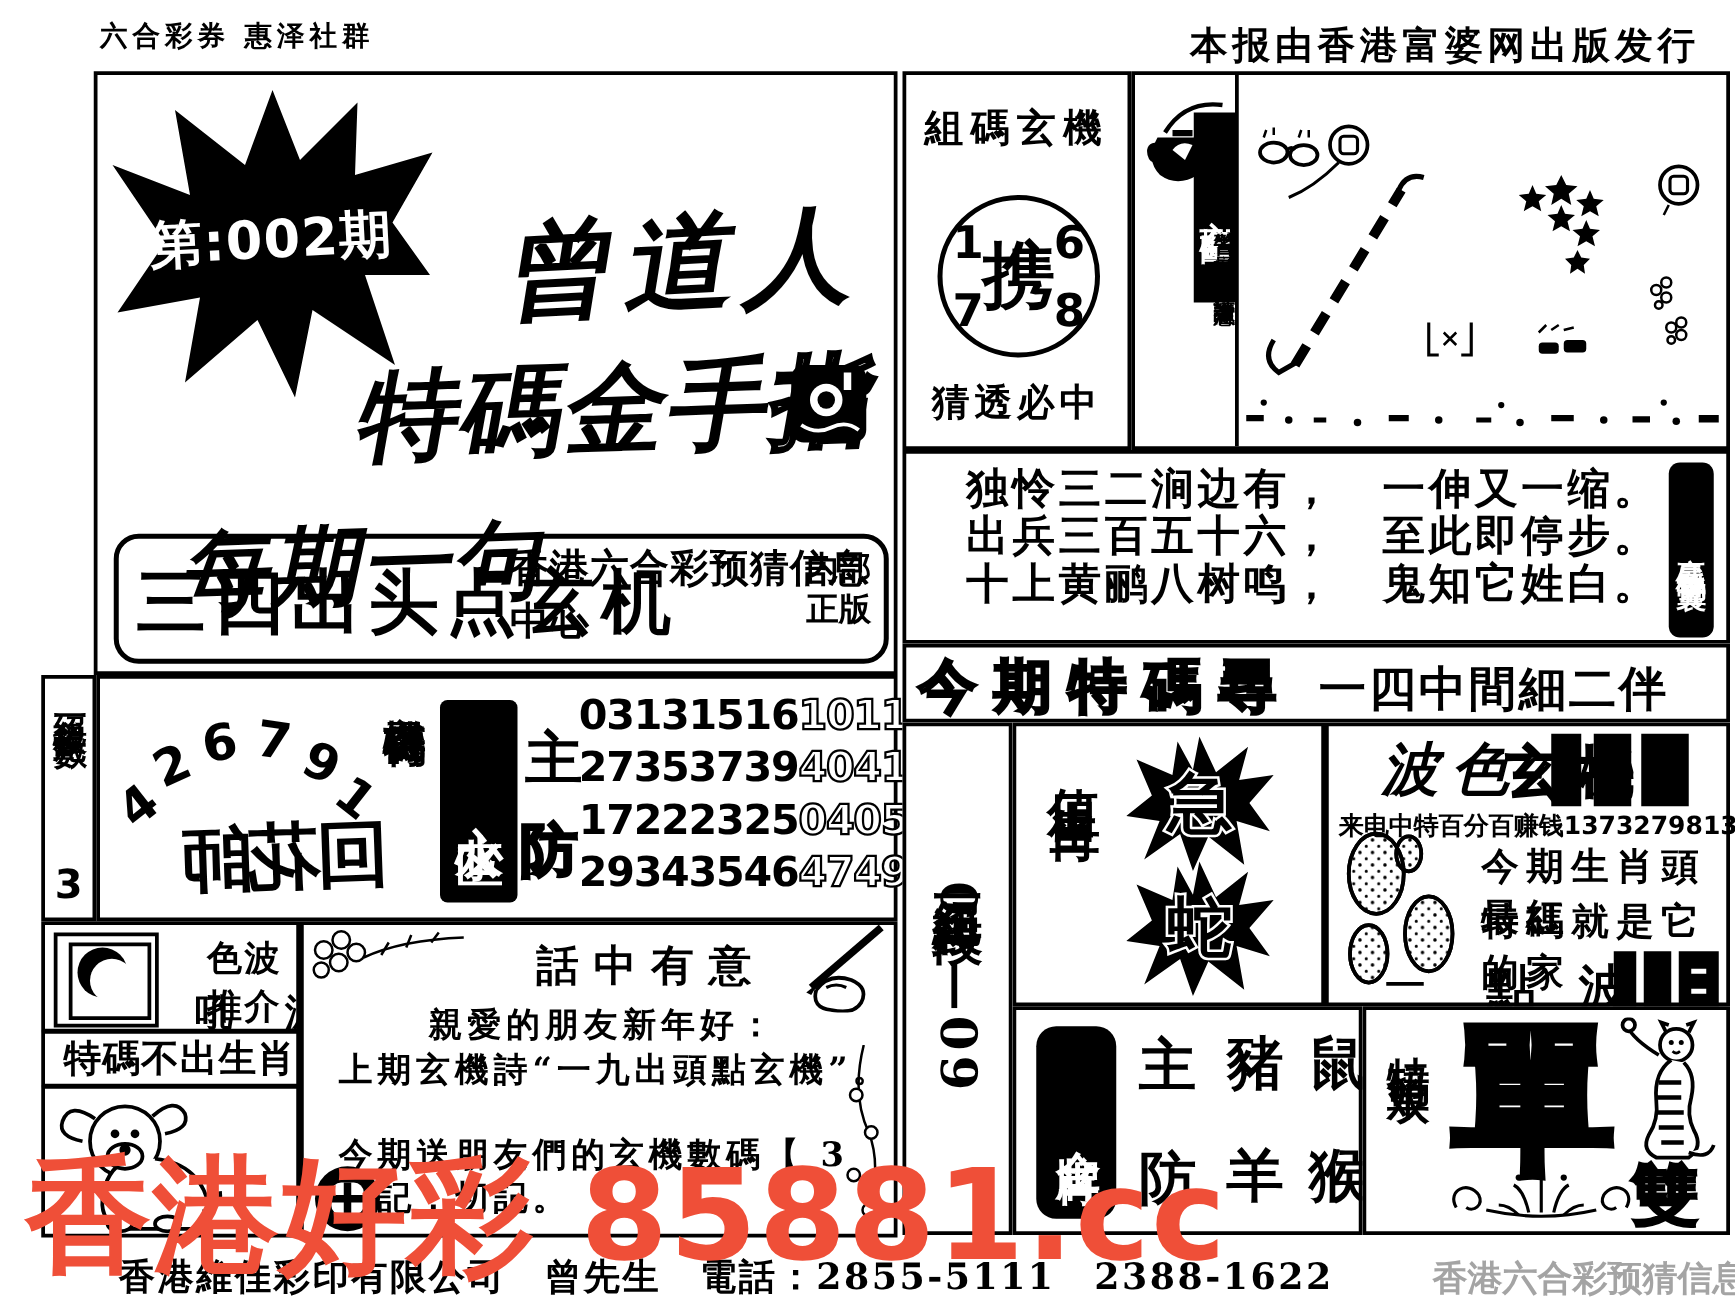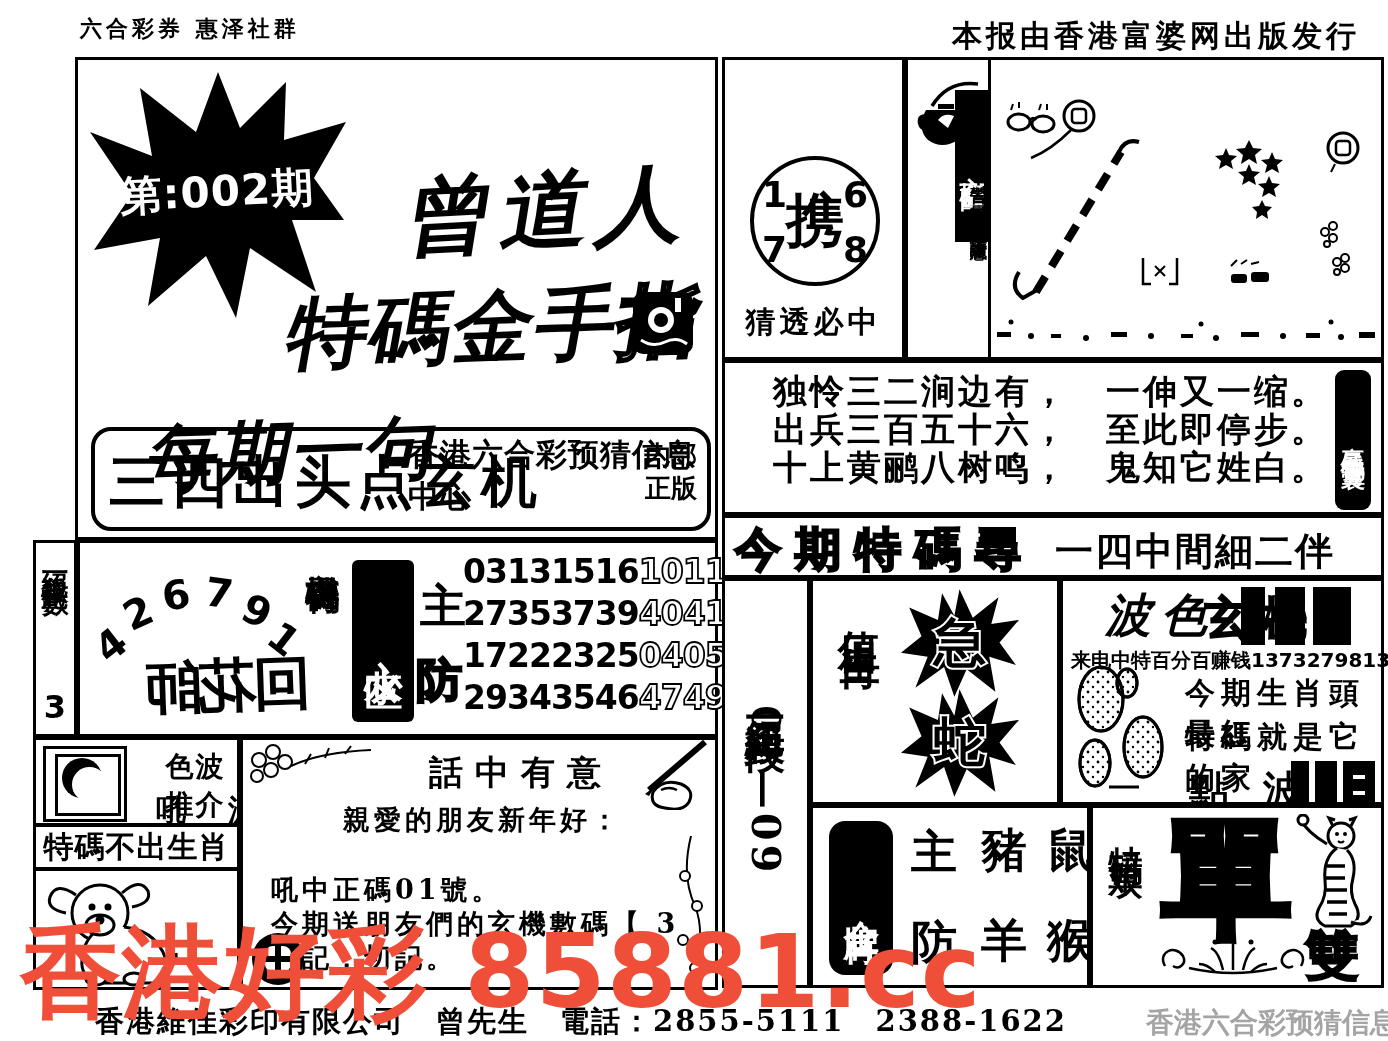--- a/index.html
+++ b/index.html
@@ -46,21 +46,21 @@
   .num{width:46px;font-size:33px;font-weight:900;letter-spacing:-1px;}
   .num.outline{color:#fff;-webkit-text-stroke:1.8px #000;}
   
   .moon-outer{position:absolute;left:7px;top:6px;width:84px;height:76px;border:3px solid #000;box-sizing:border-box;}
   .moon-inner{position:absolute;left:19px;top:14px;width:66px;height:62px;border:3px solid #000;box-sizing:border-box;background:#fff;}
   .crescent{position:absolute;left:26px;top:18px;width:40px;height:40px;border-radius:50%;background:#000;z-index:2;}
   .crescent::after{content:"";position:absolute;left:10px;top:9px;width:35px;height:35px;border-radius:50%;background:#fff;}
   .cw-title{position:absolute;left:118px;top:8px;font-size:28px;font-weight:900;letter-spacing:2px;}
   .cw-l{position:absolute;left:120px;top:50px;font-size:30px;font-weight:900;}
   .cw-r{position:absolute;left:192px;top:50px;font-size:30px;font-weight:900;}
-  .nozodiac{display:flex;align-items:center;justify-content:center;font-size:30px;font-weight:900;letter-spacing:1px;}
+  .nozodiac{display:flex;align-items:center;justify-content:flex-end;font-size:30px;font-weight:900;letter-spacing:1px;}
   
   .msg-title{position:absolute;left:186px;top:10px;font-size:34px;font-weight:900;letter-spacing:12px;}
   .msg-line{position:absolute;left:28px;font-size:27px;font-weight:600;letter-spacing:4px;font-family:"DejaVu Serif","Liberation Serif",serif;}
   
   .gc-title{position:absolute;left:0;top:22px;width:100%;text-align:center;font-size:31px;font-weight:800;letter-spacing:6px;}
   .gc-circle{position:absolute;left:25px;top:96px;width:130px;height:130px;border:4px solid #000;border-radius:50%;box-sizing:border-box;}
   .gc-center{position:absolute;left:0;top:0;width:100%;height:100%;display:flex;align-items:center;justify-content:center;
       font-size:58px;font-weight:900;}
   .gc-d{position:absolute;font-size:36px;font-weight:800;}
   .gc-bottom{position:absolute;left:0;bottom:14px;width:100%;text-align:center;font-size:30px;font-weight:800;letter-spacing:4px;}
@@ -252,31 +252,32 @@
       </g>
     </svg>
     <div class="msg-title">話中有意</div>
     <svg width="104" height="70" viewBox="0 0 104 70" style="position:absolute;right:6px;top:0;">
       <line x1="100" y1="2" x2="44" y2="50" stroke="#000" stroke-width="6"></line>
       <path d="M40,54 l10,-8 -6,10 z" fill="#000"></path>
       <path d="M48,52 q10,-14 28,-8 q14,6 8,18 q-6,10 -24,6 q-16,-2 -12,-16" fill="#fff" stroke="#000" stroke-width="3"></path>
       <path d="M56,50 q8,-4 16,0" stroke="#000" stroke-width="2.5" fill="none"></path>
     </svg>
     <div class="msg-line" style="left:100px;top:62px;">親愛的朋友新年好：</div>
-    <div class="msg-line" style="top:132px;">吼中正碼01號。</div>
+    <div class="msg-line" style="top:98px;">上期玄機詩“一九出頭點玄機”。</div>
     <div class="msg-line" style="top:166px;">今期送朋友們的玄機數碼【 3 】</div>
     <div class="msg-line" style="top:200px;">切記，切記。</div>
     <svg width="58" height="58" viewBox="0 0 58 58" style="position:absolute;left:6px;top:190px;">
       <circle cx="29" cy="29" r="26" fill="#000"></circle>
       <rect x="16" y="16" width="26" height="26" rx="8" fill="#fff"></rect>
       <path d="M29,16 v26 M16,29 h26" stroke="#000" stroke-width="6"></path>
     </svg>
   </div>
 
   <div class="box" style="left:722px;top:57px;width:183px;height:303px;">
+    <div class="gc-title serif">組碼玄機</div>
     <div class="gc-circle">
       <div class="gc-center serif">携</div>
       <div class="gc-d" style="left:8px;top:14px;">1</div>
       <div class="gc-d" style="right:8px;top:14px;">6</div>
       <div class="gc-d" style="left:8px;bottom:12px;">7</div>
       <div class="gc-d" style="right:8px;bottom:12px;">8</div>
     </div>
     <div class="gc-bottom serif">猜透必中</div>
   </div>
 

